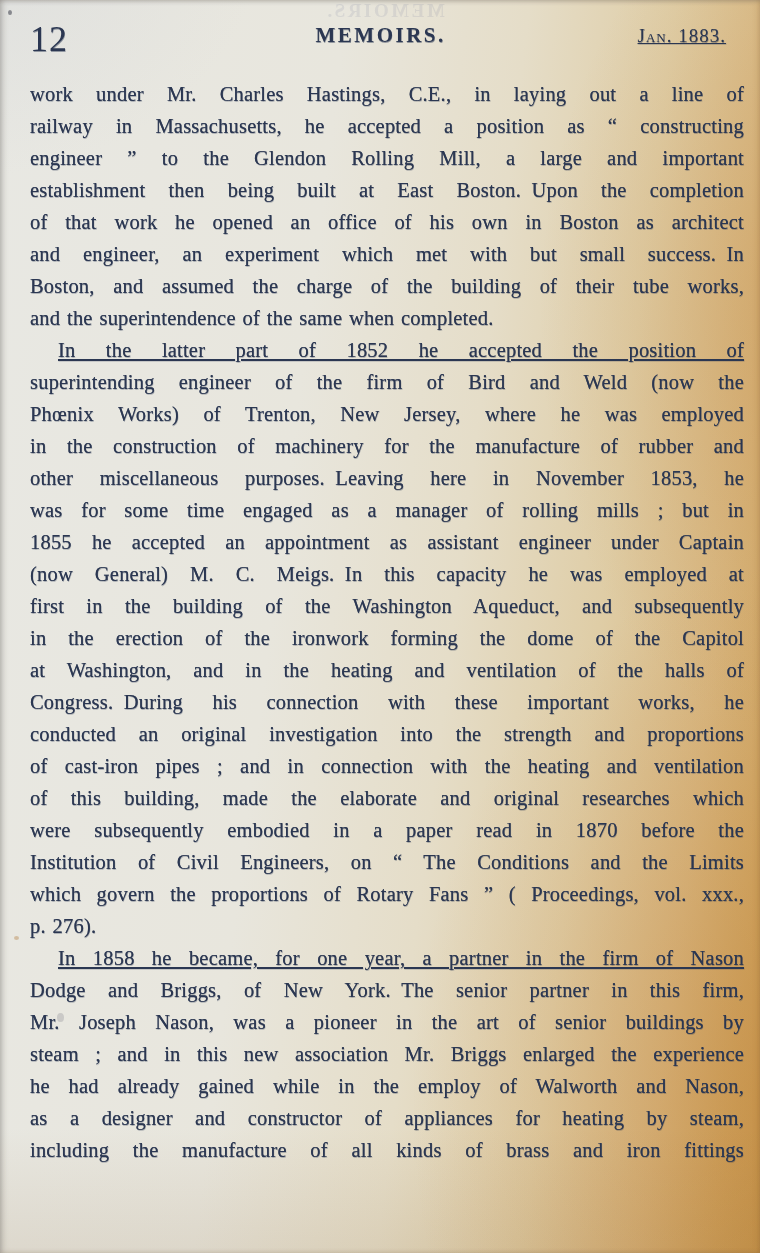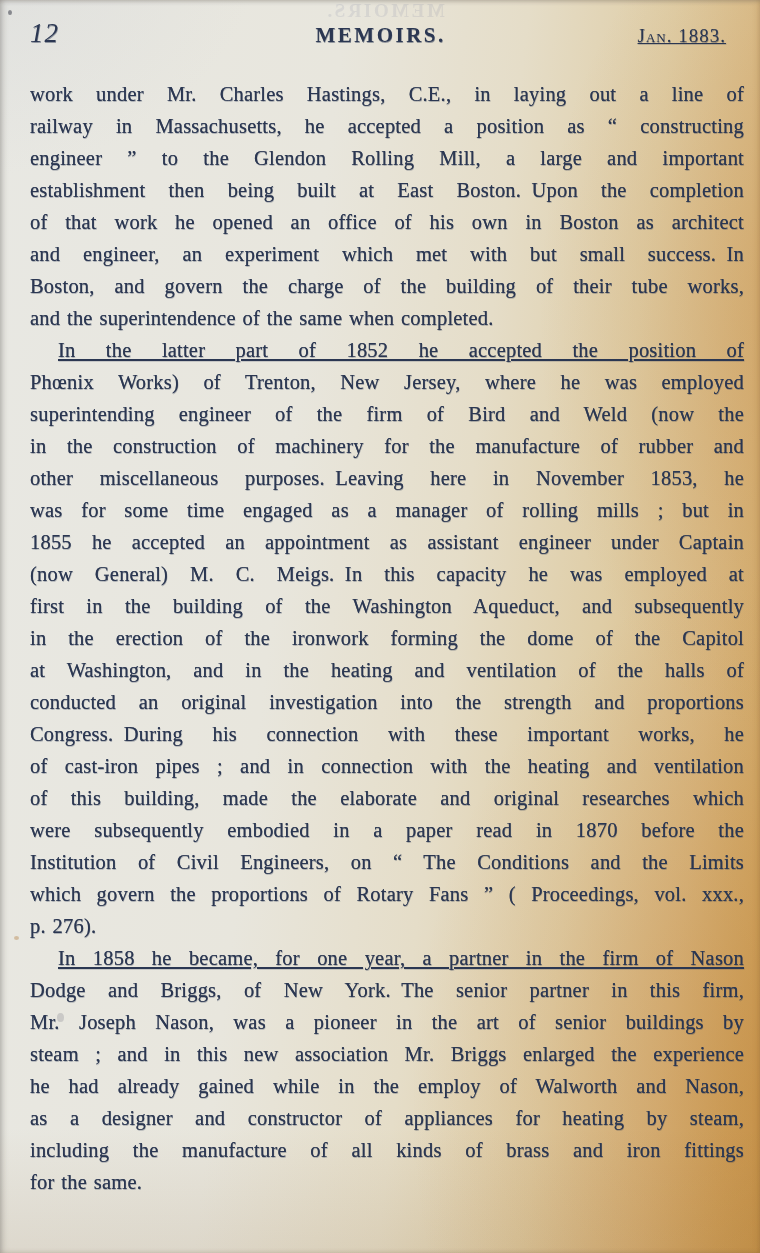--- a/index.html
+++ b/index.html
@@ -22,23 +22,22 @@
       inset -3px 0 6px -2px rgba(140,90,30,0.25);
   }
 
   .running-header {
     position: absolute;
     top: 16px; left: 30px; right: 34px;
     height: 34px;
   }
   .page-number {
     position: absolute; left: 0; top: 2px;
-    font-size: 27px; letter-spacing: 1px;
+    font-size: 36px; letter-spacing: 1px;
     text-shadow: 0.4px 0.5px 0.6px rgba(43,55,82,0.45);
-    font-style: italic;
   }
   .header-title {
     position: absolute; left: 50%; top: 7px;
     transform: translateX(-48%);
     font-size: 21px; letter-spacing: 2.5px; font-weight: bold;
     text-shadow: 0.4px 0.5px 0.6px rgba(43,55,82,0.45);
   }
   .header-date {
     position: absolute; right: 0; top: 9px;
     font-size: 19px; font-variant: small-caps; letter-spacing: 1px;
@@ -95,53 +94,52 @@
   </div>
 
   <div class="text-block">
       <div class="paragraph">
         <div class="line">work under Mr. Charles Hastings, C.E., in laying out a line of</div>
         <div class="line">railway in Massachusetts, he accepted a position as “ constructing</div>
         <div class="line">engineer ” to the Glendon Rolling Mill, a large and important</div>
         <div class="line">establishment then being built at East Boston. Upon the completion</div>
         <div class="line">of that work he opened an office of his own in Boston as architect</div>
         <div class="line">and engineer, an experiment which met with but small success. In</div>
-        <div class="line">Boston, and govern the charge of the building of their tube works,</div>
+        <div class="line">Boston, and assumed the charge of the building of their tube works,</div>
         <div class="line last">and the superintendence of the same when completed.</div>
       </div>
       <div class="paragraph">
         <div class="line indent">In the latter part of 1852 he accepted the position of</div>
+        <div class="line">superintending engineer of the firm of Bird and Weld (now the</div>
         <div class="line">Phœnix Works) of Trenton, New Jersey, where he was employed</div>
-        <div class="line">superintending engineer of the firm of Bird and Weld (now the</div>
         <div class="line">in the construction of machinery for the manufacture of rubber and</div>
         <div class="line">other miscellaneous purposes. Leaving here in November 1853, he</div>
         <div class="line">was for some time engaged as a manager of rolling mills ; but in</div>
         <div class="line">1855 he accepted an appointment as assistant engineer under Captain</div>
         <div class="line">(now General) M. C. Meigs. In this capacity he was employed at</div>
         <div class="line">first in the building of the Washington Aqueduct, and subsequently</div>
         <div class="line">in the erection of the ironwork forming the dome of the Capitol</div>
         <div class="line">at Washington, and in the heating and ventilation of the halls of</div>
+        <div class="line">Congress. During his connection with these important works, he</div>
         <div class="line">conducted an original investigation into the strength and proportions</div>
-        <div class="line">Congress. During his connection with these important works, he</div>
         <div class="line">of cast-iron pipes ; and in connection with the heating and ventilation</div>
         <div class="line">of this building, made the elaborate and original researches which</div>
         <div class="line">were subsequently embodied in a paper read in 1870 before the</div>
         <div class="line">Institution of Civil Engineers, on “ The Conditions and the Limits</div>
         <div class="line">which govern the proportions of Rotary Fans ” ( Proceedings, vol. xxx.,</div>
         <div class="line last">p. 276).</div>
       </div>
       <div class="paragraph">
         <div class="line indent">In 1858 he became, for one year, a partner in the firm of Nason</div>
         <div class="line">Dodge and Briggs, of New York. The senior partner in this firm,</div>
         <div class="line">Mr. Joseph Nason, was a pioneer in the art of senior buildings by</div>
         <div class="line">steam ; and in this new association Mr. Briggs enlarged the experience</div>
         <div class="line">he had already gained while in the employ of Walworth and Nason,</div>
         <div class="line">as a designer and constructor of appliances for heating by steam,</div>
         <div class="line">including the manufacture of all kinds of brass and iron fittings</div>
-        <div class="line last">for the same.</div>
       </div>
     </div>
 
   <div class="speck speck-a"></div>
   <div class="speck speck-b"></div>
   <div class="speck speck-c"></div>
 
 </div>
 
 </body></html>

